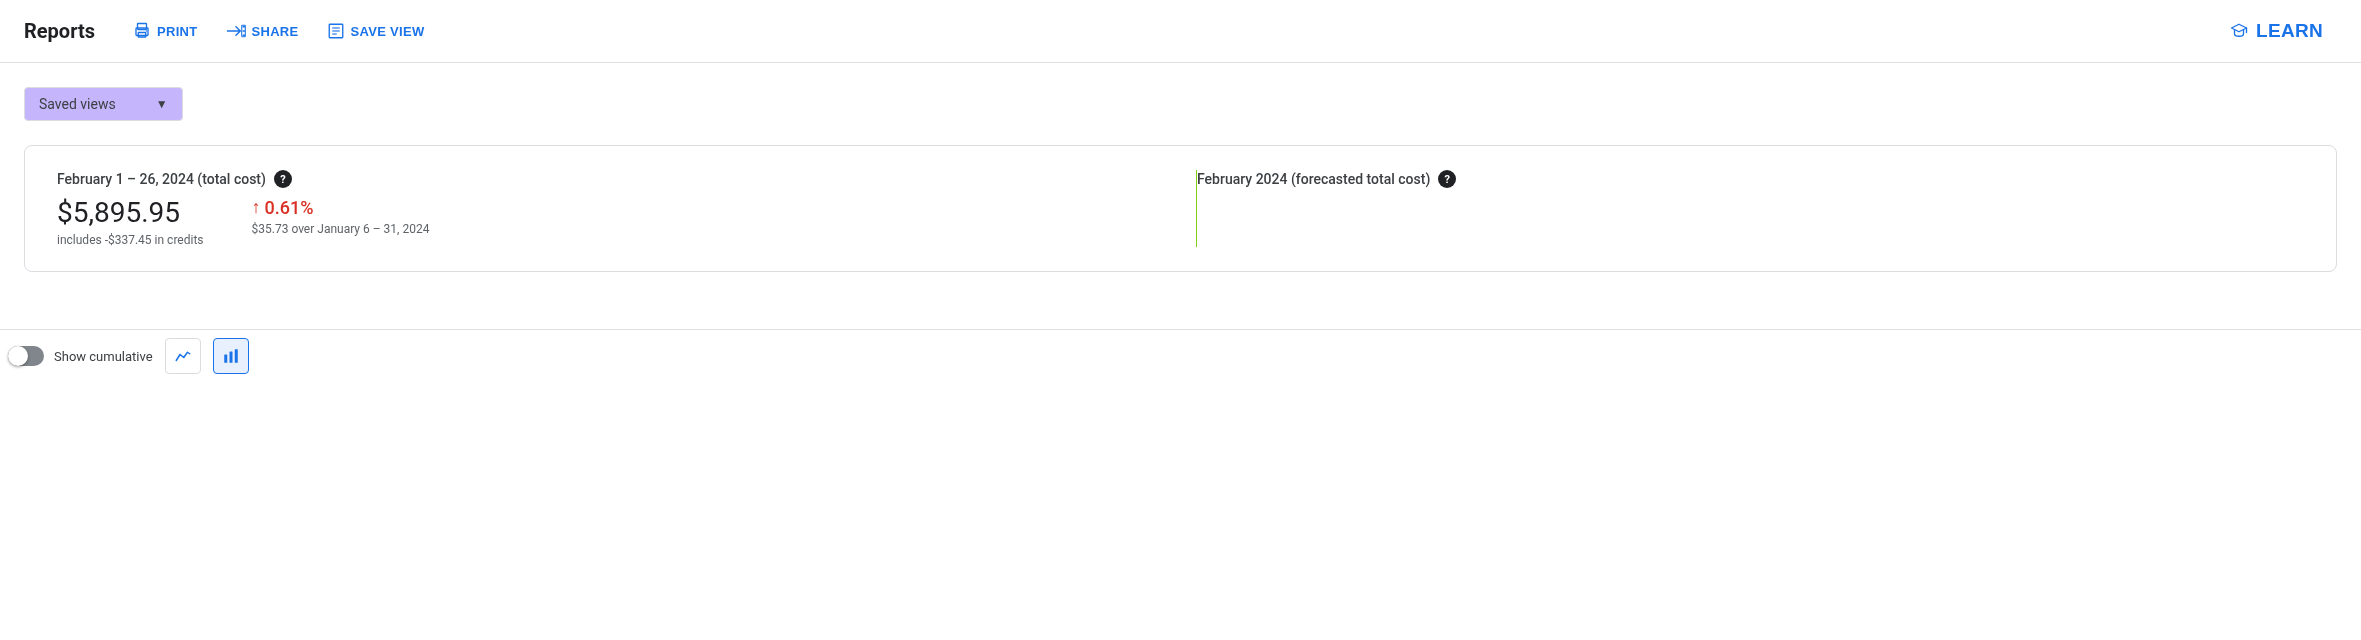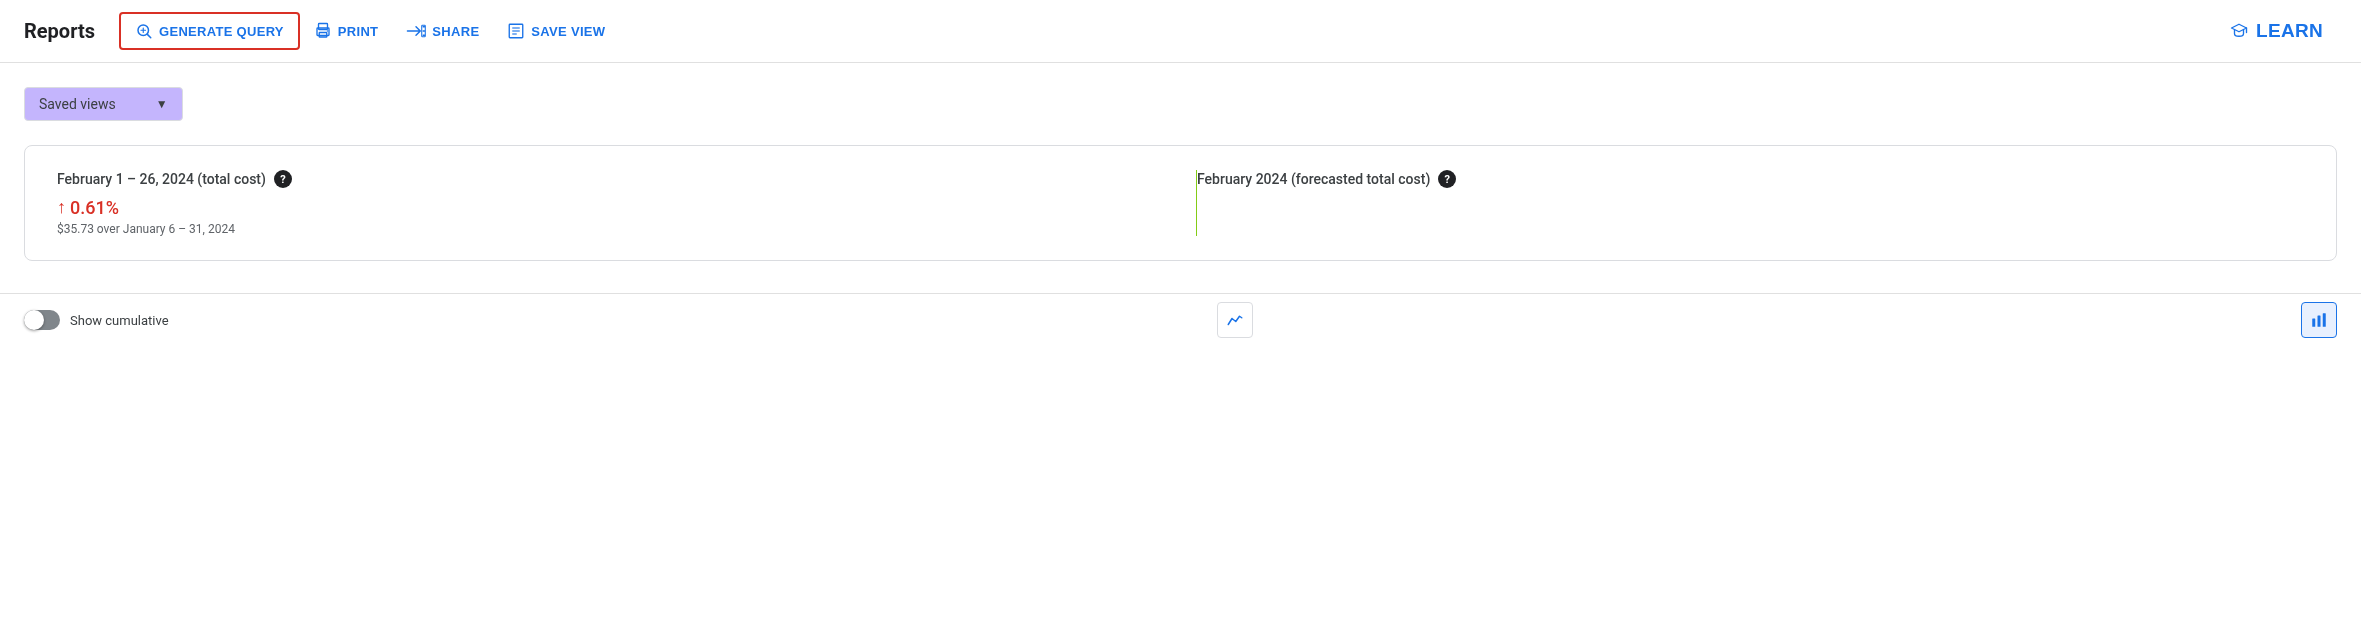--- a/index.html
+++ b/index.html
@@ -89,21 +89,21 @@
     }
 
     
     .stats-card {
       border: 1px solid #dadce0;
       border-radius: 8px;
       padding: 24px 32px;
       display: flex;
       align-items: stretch;
       gap: 0;
-      margin-bottom: 16px;
+      margin-bottom: 41px;
       justify-content: flex-end;
     }
     .stat-section {
       flex: 1;
       padding-right: 32px;
     }
     .stat-section + .stat-section {
       padding-right: 0;
       border-left: 1px solid #84cc16;
     }
@@ -166,22 +166,22 @@
     .arrow-down { font-size: 18px; color: #137333; }
     .stat-compare {
       font-size: 12px;
       color: #5f6368;
     }
 
     
     .bottom-toolbar {
       display: flex;
       align-items: center;
-      justify-content: space-between;
-      padding: 8px 24px;
+      justify-content: flex-start;
+      padding: 8px 8px;
       gap: 12px;
       border-top: 1px solid #e0e0e0;
     }
     .toggle-container {
       display: flex;
       align-items: center;
       gap: 10px;
     }
     .toggle-track {
       width: 36px;
@@ -222,29 +222,20 @@
       border-color: #1a73e8;
       background: #e8f0fe;
     }
   </style>
 </head>
 <body>
 
 <div class="toolbar">
   <span class="toolbar-title">Reports</span>
 
-  <button class="toolbar-btn highlighted">
-    <svg width="18" height="18" viewBox="0 0 24 24" fill="none" xmlns="http://www.w3.org/2000/svg">
-      <circle cx="11" cy="11" r="7" stroke="#1a73e8" stroke-width="2"></circle>
-      <line x1="16.5" y1="16.5" x2="21" y2="21" stroke="#1a73e8" stroke-width="2" stroke-linecap="round"></line>
-      <line x1="11" y1="8" x2="11" y2="14" stroke="#1a73e8" stroke-width="1.5" stroke-linecap="round"></line>
-      <line x1="8" y1="11" x2="14" y2="11" stroke="#1a73e8" stroke-width="1.5" stroke-linecap="round"></line>
-    </svg>
-    <span>GENERATE QUERY</span>
-  </button>
 
   <button class="toolbar-btn">
     <svg width="18" height="18" viewBox="0 0 24 24" fill="none">
       <rect x="6" y="2" width="12" height="8" rx="1" stroke="#1a73e8" stroke-width="1.8"></rect>
       <rect x="4" y="8" width="16" height="10" rx="1" stroke="#1a73e8" stroke-width="1.8"></rect>
       <rect x="7" y="14" width="10" height="6" rx="0.5" stroke="#1a73e8" stroke-width="1.8"></rect>
       <circle cx="18" cy="12" r="1" fill="#1a73e8"></circle>
     </svg>
     <span>PRINT</span>
   </button>
@@ -290,20 +281,24 @@
 
   
   <div class="stats-card">
 
     <div class="stat-section">
       <div class="stat-header">
         <span class="stat-title">February 1 – 26, 2024 (total cost)</span>
         <span class="info-icon">?</span>
       </div>
       <div class="stat-body">
+        <div class="stat-main">
+          <div class="stat-amount">$5,895.95</div>
+          <div class="stat-sub">includes -$337.45 in credits</div>
+        </div>
         <div class="stat-change">
           <div class="stat-pct up">
             <span class="arrow-up">↑</span>
             <span>0.61%</span>
           </div>
           <div class="stat-compare">$35.73 over January 6 – 31, 2024</div>
         </div>
       </div>
     </div>
 

